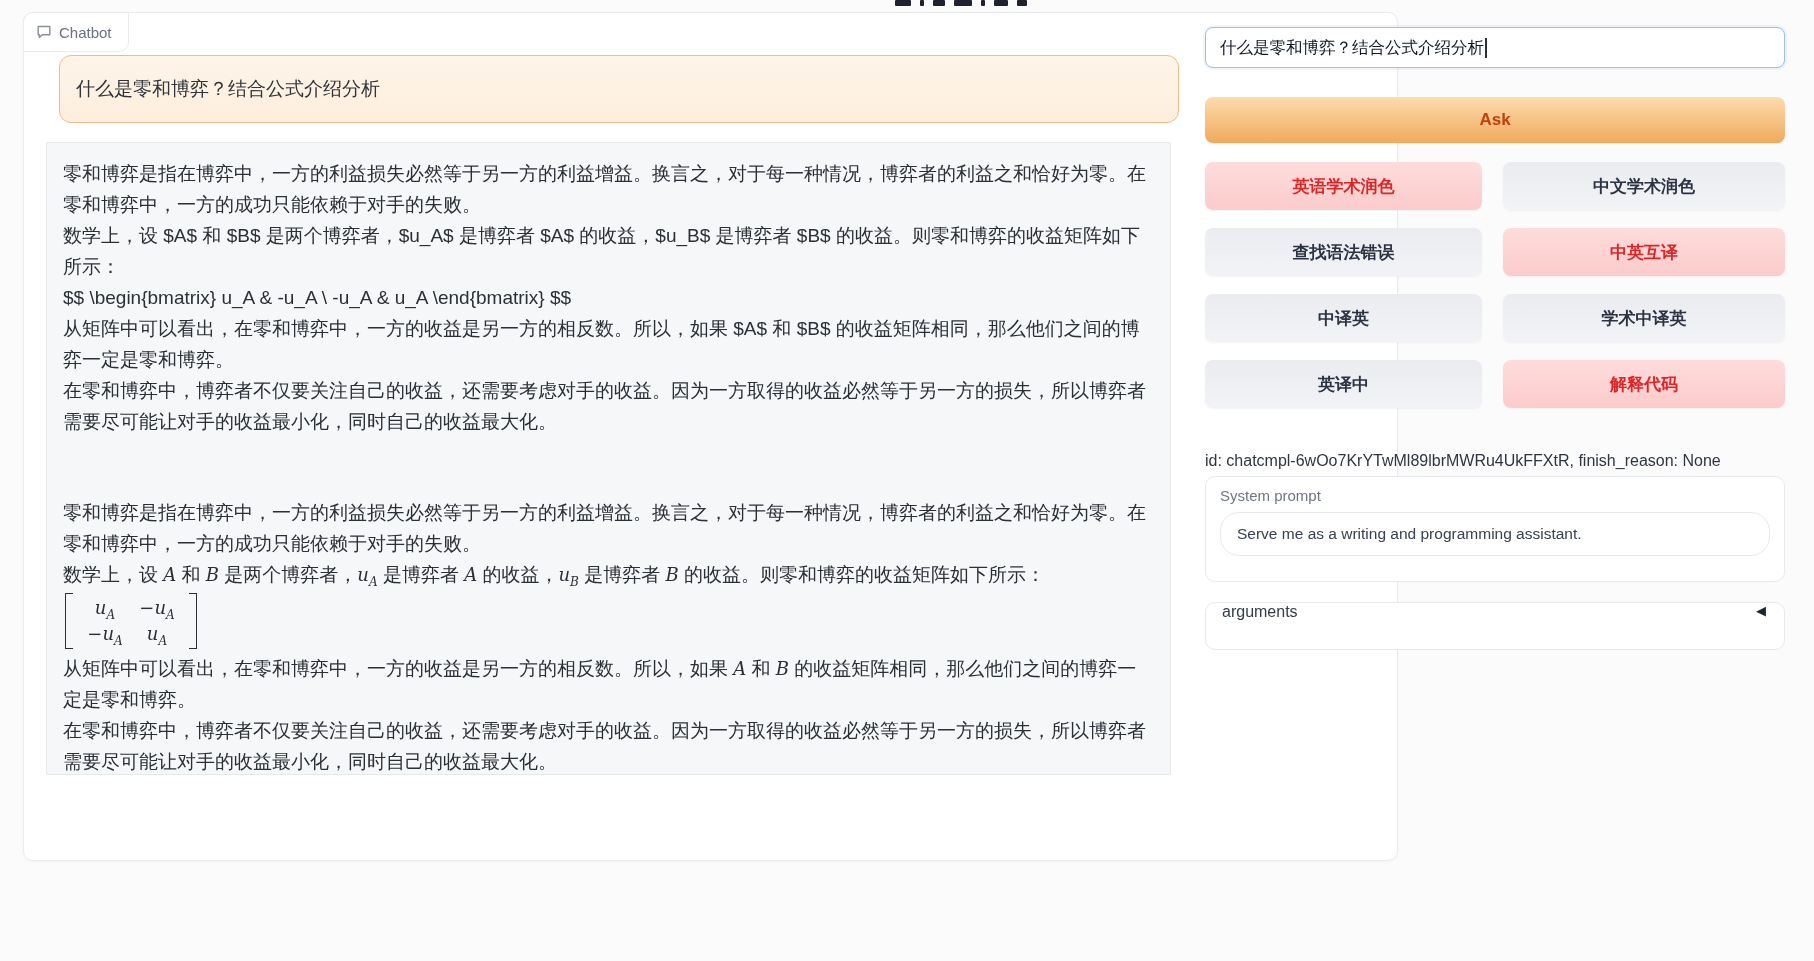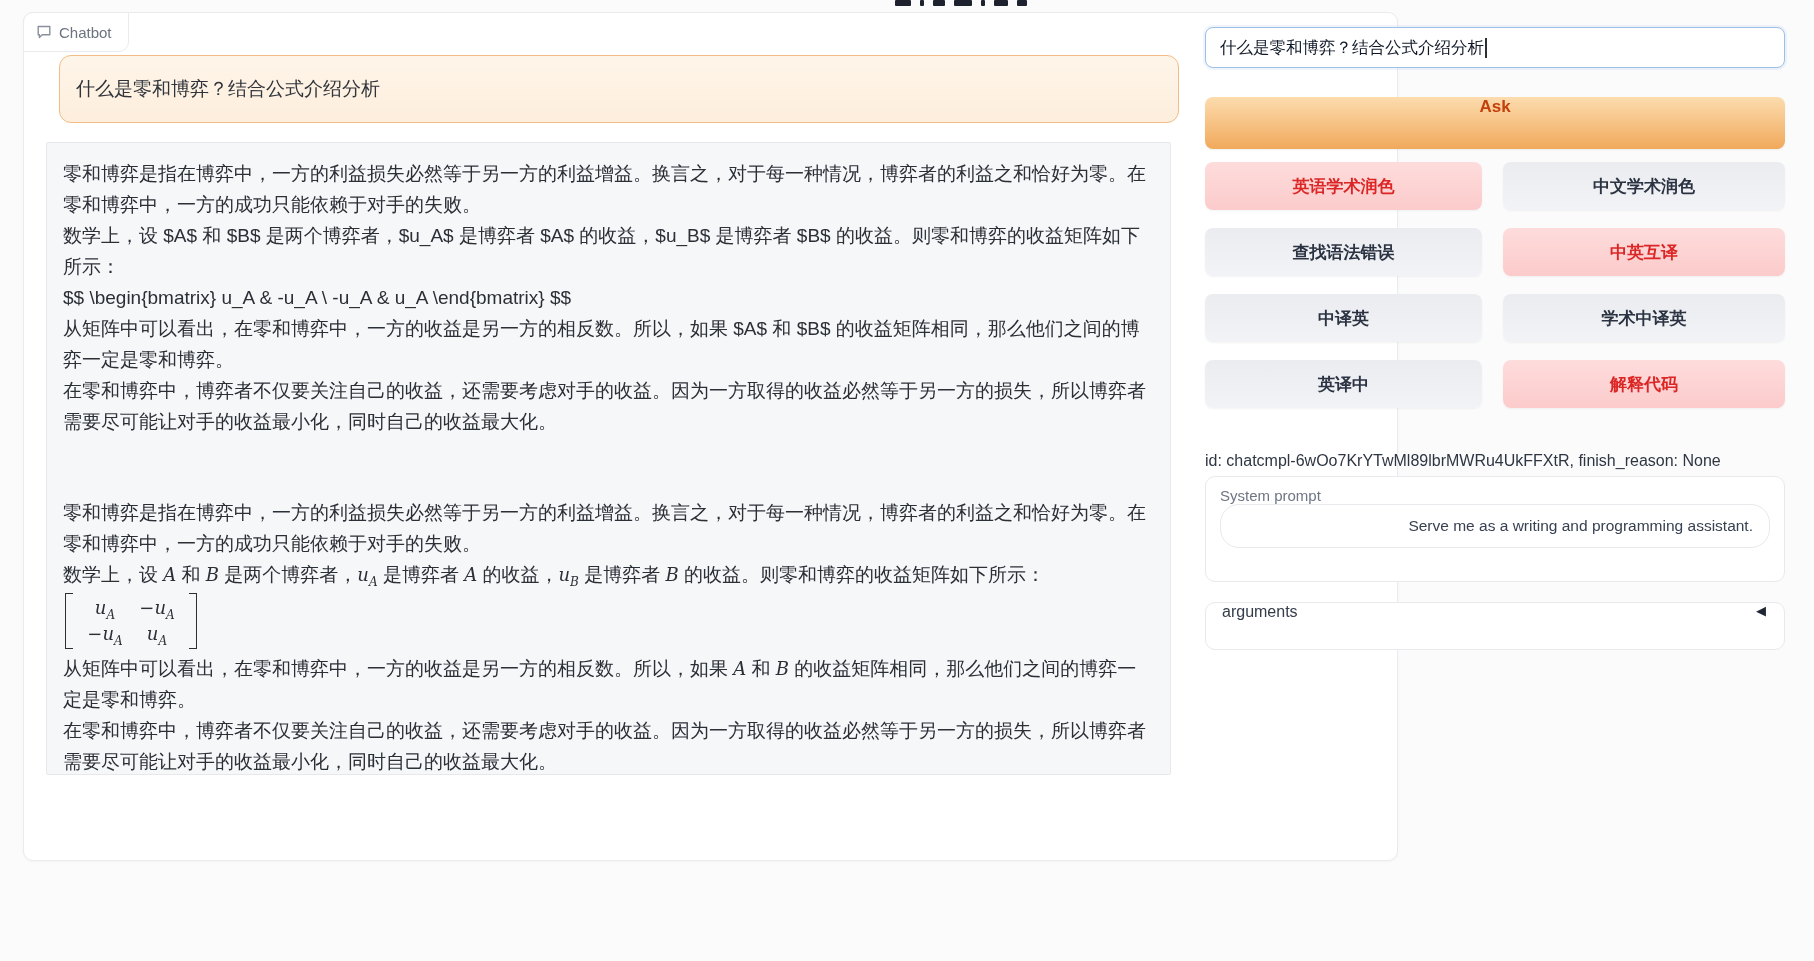--- a/index.html
+++ b/index.html
@@ -50,45 +50,45 @@
   .mcell{width:52px;text-align:center;line-height:26px;}
   
   .rc{position:absolute;left:1205px;width:580px;}
   .ask-input{
     top:27px;height:41px;background:#fff;border:1.6px solid #9dbfe8;border-radius:8px;
     display:flex;align-items:center;padding:0 14px;font-size:16.5px;color:#101827;
     box-shadow:0 0 0 2px rgba(157,191,232,0.15);
   }
   .caret{display:inline-block;width:1.8px;height:20px;background:#2b2f36;margin-left:1px;vertical-align:-4px;}
   .ask-btn{
-    top:97px;height:52px;border-radius:8px;cursor:pointer;
+    top:97px;height:46px;border-radius:8px;cursor:pointer;
     background:linear-gradient(180deg,#fcdcae,#f1a95c);
-    display:flex;justify-content:center;
+    display:flex;align-items:center;justify-content:center;
     font-size:17px;font-weight:700;color:#c2410c;
     box-shadow:0 1px 2px rgba(0,0,0,0.06);
   }
   .btn-grid{
     top:162px;display:grid;grid-template-columns:277px 282px;column-gap:21px;row-gap:18px;
   }
   .qbtn{
     height:48px;border-radius:8px;display:flex;align-items:center;justify-content:center;
     font-size:17px;font-weight:700;cursor:pointer;
     box-shadow:0 1px 2px rgba(0,0,0,0.05);
   }
   .qbtn.red{background:linear-gradient(180deg,#fedcdc,#fccbcb);color:#dc2626;}
   .qbtn.gray{background:linear-gradient(180deg,#eaecf0,#f2f3f6);color:#2b3342;}
   .status-line{top:452px;font-size:16px;color:#2e3642;}
   .sys-box{
     top:476px;height:106px;background:#fff;border:1px solid #e7e9ec;border-radius:10px;
     padding:10px 14px;
   }
   .sys-label{font-size:15px;color:#6e7684;}
   .sys-input{
-    margin-top:0;height:44px;border:1px solid #e7e9ec;border-radius:19px;background:#fff;
-    display:flex;align-items:center;padding:0 16px;font-size:15.5px;color:#374151;justify-content:flex-end;
+    margin-top:8px;height:44px;border:1px solid #e7e9ec;border-radius:19px;background:#fff;
+    display:flex;align-items:center;padding:0 16px;font-size:15.5px;color:#374151;
   }
   .accordion{
     top:602px;height:48px;background:#fff;border:1px solid #e7e9ec;border-radius:10px;
     display:flex;justify-content:space-between;padding:0 18px 0 16px;
     cursor:pointer;
   }
   .acc-label{font-size:16px;color:#343c4a;}
   .acc-arrow{font-size:13px;color:#1f2633;}
 </style>
 </head>

